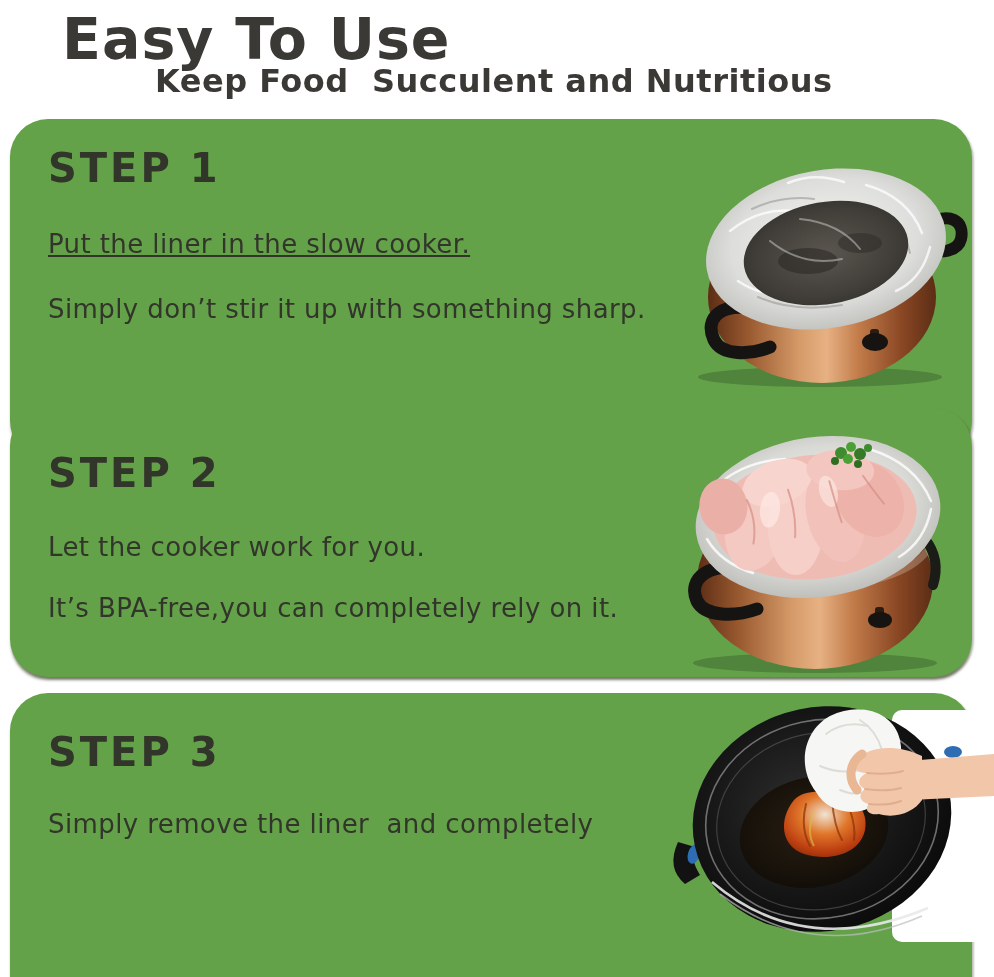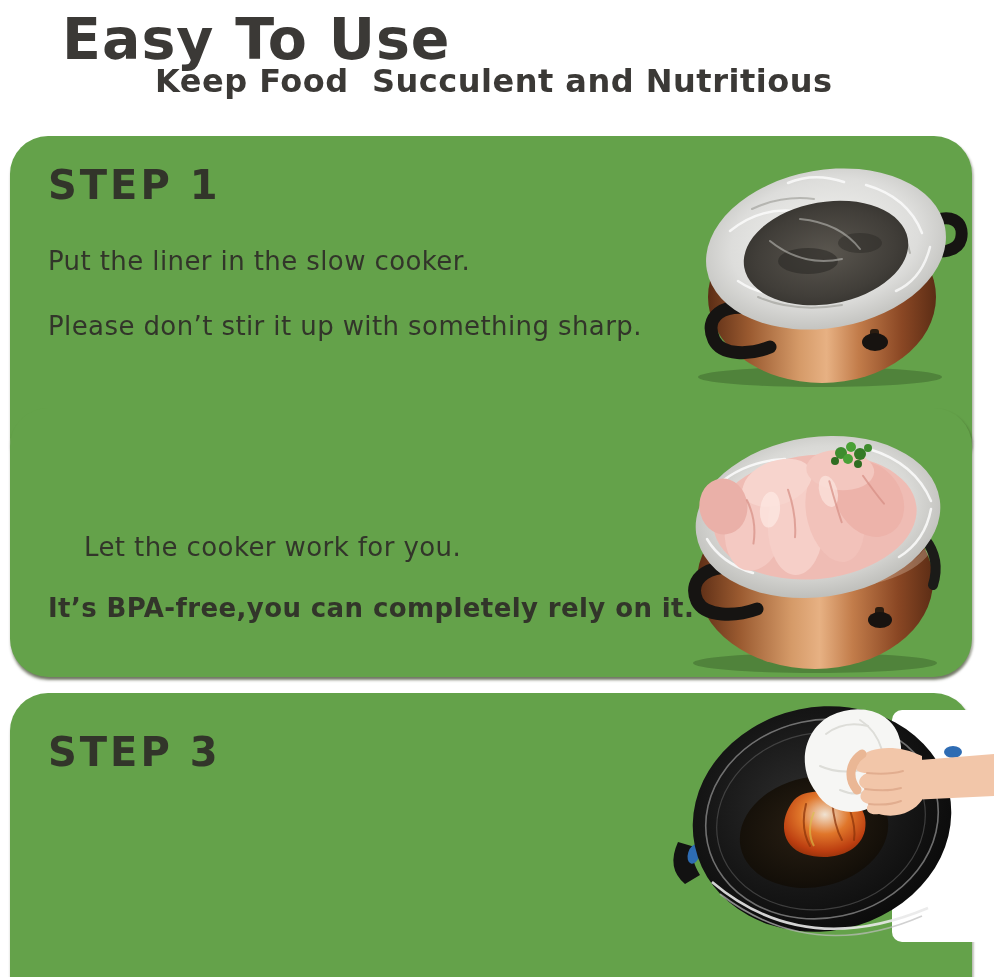--- a/index.html
+++ b/index.html
@@ -16,66 +16,68 @@
   .subtitle{
     position:absolute;left:155px;top:62px;
     font-size:32px;font-weight:600;letter-spacing:.5px;
     color:#3b3936;white-space:pre;
   }
   .panel{
     position:absolute;left:10px;width:962px;
     background:#64a24a;border-radius:38px;
     box-shadow:0 4px 3px -1px rgba(42,50,22,.55), 2px 2px 2px rgba(42,50,22,.25);
   }
-  .panel-1{top:136px;height:340px;}
+  .panel-1{top:119px;height:340px;}
   .panel-2{top:408px;height:269px;}
   .panel-3{top:693px;height:337px;}
   .step-label{
     position:absolute;left:38px;
     font-size:40px;font-weight:700;letter-spacing:3px;
     color:#32352a;white-space:pre;
   }
   .step-line{
     position:absolute;left:38px;
     font-size:26px;font-weight:500;letter-spacing:.4px;
     color:#32352a;white-space:pre;
   }
   .panel-1 .step-label{top:26px;}
-  .panel-1 .line-1{top:110px;}
+  .panel-1 .line-1{top:110px;text-decoration:underline;}
   .panel-1 .line-2{top:175px;}
   .panel-2 .step-label{top:42px;}
-  .panel-2 .line-1{top:124px;margin-left:36px;}
-  .panel-2 .line-2{top:185px;font-weight:bold;}
+  .panel-2 .line-1{top:124px;}
+  .panel-2 .line-2{top:185px;}
   .panel-3 .step-label{top:36px;}
   .panel-3 .line-1{top:116px;}
   .panel-3 .line-2{top:179px;}
   .photo{position:absolute;}
   #photo-1{left:668px;top:149px;width:300px;height:240px;}
   #photo-2{left:663px;top:421px;width:302px;height:256px;}
   #photo-3{left:664px;top:694px;width:330px;height:272px;}
 </style>
 </head>
 <body>
 
 <div class="title">Easy To Use</div>
 <div class="subtitle">Keep Food  Succulent and Nutritious</div>
 
 <div class="panel panel-1">
   <div class="step-label">STEP 1</div>
   <div class="step-line line-1">Put the liner in the slow cooker.</div>
-  <div class="step-line line-2">Please don’t stir it up with something sharp.</div>
+  <div class="step-line line-2">Simply don’t stir it up with something sharp.</div>
 </div>
 
 <div class="panel panel-2">
+  <div class="step-label">STEP 2</div>
   <div class="step-line line-1">Let the cooker work for you.</div>
   <div class="step-line line-2">It’s BPA-free,you can completely rely on it.</div>
 </div>
 
 <div class="panel panel-3">
   <div class="step-label">STEP 3</div>
+  <div class="step-line line-1">Simply remove the liner  and completely</div>
 </div>
 
 <svg id="photo-1" class="photo" viewBox="0 0 300 240" xmlns="http://www.w3.org/2000/svg">
   <defs>
     <linearGradient id="s1-copper" x1="0" y1="0" x2="1" y2="0">
       <stop offset="0" stop-color="#5c2d15"></stop>
         <stop offset=".18" stop-color="#9a5a30"></stop>
       <stop offset=".40" stop-color="#d59a68"></stop>
         <stop offset=".52" stop-color="#e7b183"></stop>
       <stop offset=".66" stop-color="#c27c4a"></stop>

